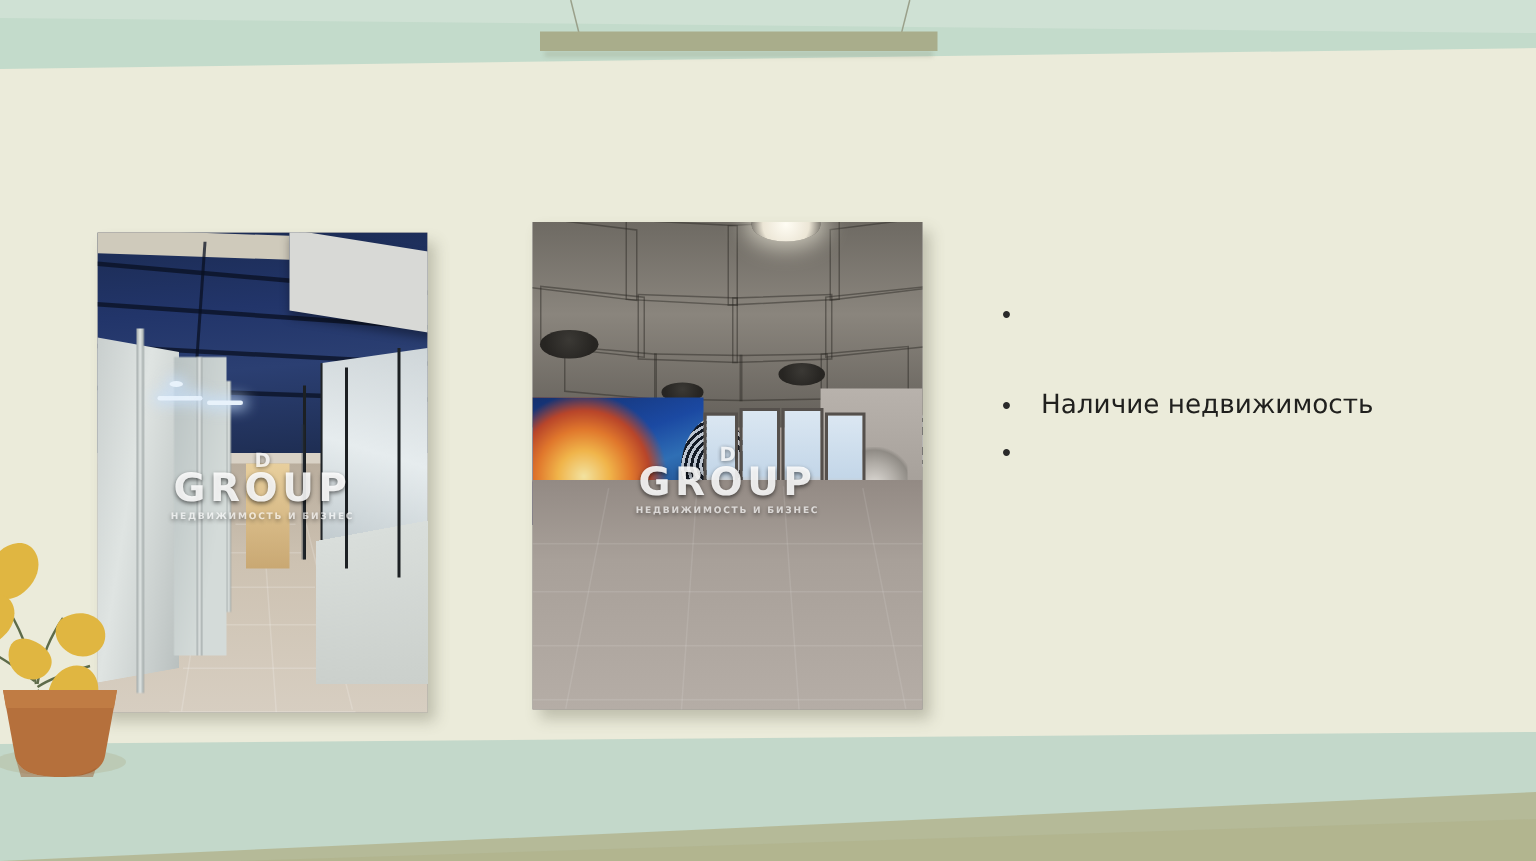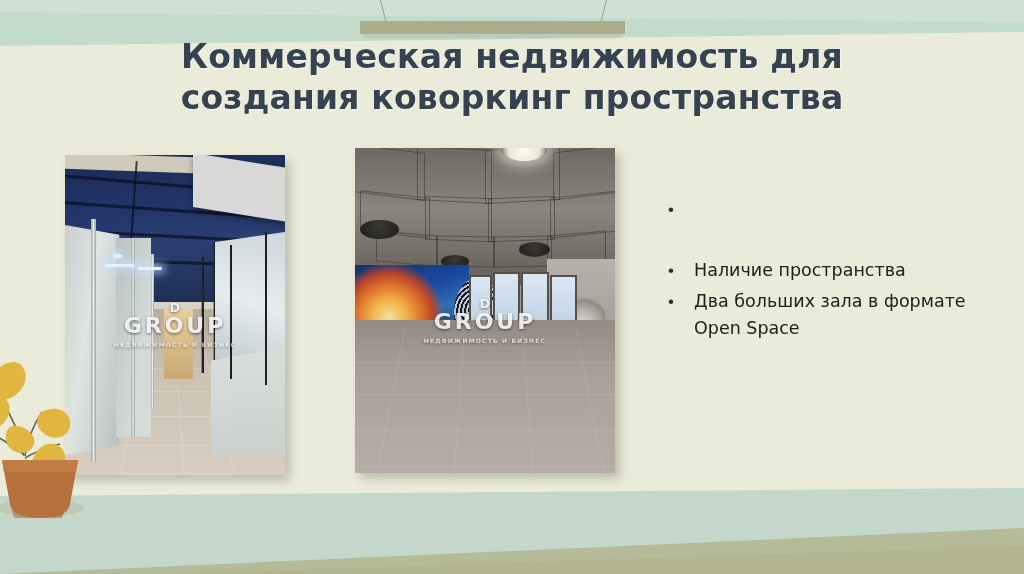--- a/index.html
+++ b/index.html
@@ -230,21 +230,21 @@
   .wm {
     position:absolute; left:0; top:46%;
     width:100%; text-align:center;
     color:rgba(255,255,255,.88);
     font-family:"DejaVu Sans", sans-serif;
     font-weight:bold;
     letter-spacing:3px;
     text-shadow:0 1px 3px rgba(0,0,0,.55);
     pointer-events:none;
   }
-  .wm-main { font-size:22px; line-height:26px; }
+  .wm-main { font-size:26px; line-height:26px; }
   .wm-sub  { font-size:6px; letter-spacing:1.2px; opacity:.75; margin-top:2px; }
   .wm-badge{
     font-size:13px; letter-spacing:0; opacity:.9; line-height:11px;
   }
 
   
   .bullets {
     position:absolute;
     left: 668px; top: 196px;
     width: 340px;
@@ -281,21 +281,20 @@
   <div class="band-top-2"></div>
   <div class="band-bottom"></div>
   <div class="band-bottom-wedge"></div>
   <div class="band-bottom-wedge2"></div>
 
   <div class="hang-wire left"></div>
   <div class="hang-wire right"></div>
   <div class="hang-sign-shadow"></div>
   <div class="hang-sign"></div>
 
-  <div class="title">Коммерческая недвижимость для создания коворкинг пространства</div>
 
   <div class="photo photo-1">
     <div class="photo-inner">
       <div class="p1-bg"></div>
       <div class="p1-ceiling"></div>
       <div class="p1-topstrip"></div>
       <div class="p1-ceil-beam" style="left:0;top:9%;width:100%;transform:skewY(5deg);"></div>
       <div class="p1-ceil-beam" style="left:0;top:17%;width:100%;transform:skewY(4deg);"></div>
       <div class="p1-ceil-beam" style="left:0;top:25%;width:100%;transform:skewY(3deg);"></div>
       <div class="p1-ceil-beam" style="left:0;top:33%;width:100%;transform:skewY(2deg);"></div>
@@ -392,26 +391,24 @@
     </div>
   </div>
 
   <div class="bullets">
     <div class="bullet">
       <span class="dot">•</span>
     </div>
     <div class="gap"></div>
     <div class="bullet">
       <span class="dot">•</span>
-      <span class="txt">Наличие пространства</span>
+      <span class="txt">Наличие недвижимость</span>
     </div>
     <div class="bullet">
       <span class="dot">•</span>
-      <span class="txt">Два больших зала в формате
-Open Space</span>
     </div>
   </div>
 
   <div class="plant">
     <svg width="96" height="190" viewBox="0 0 96 190" xmlns="http://www.w3.org/2000/svg">
       <ellipse cx="46" cy="176" rx="44" ry="9" fill="#b7c0a4" opacity=".55"></ellipse>
       <g stroke="#5d6b4a" stroke-width="1.6" fill="none">
         <path d="M30 124 C 26 104, 20 86, 6 66"></path>
         <path d="M31 124 C 34 104, 40 92, 48 80"></path>
         <path d="M31 126 C 40 120, 52 116, 66 112"></path>

